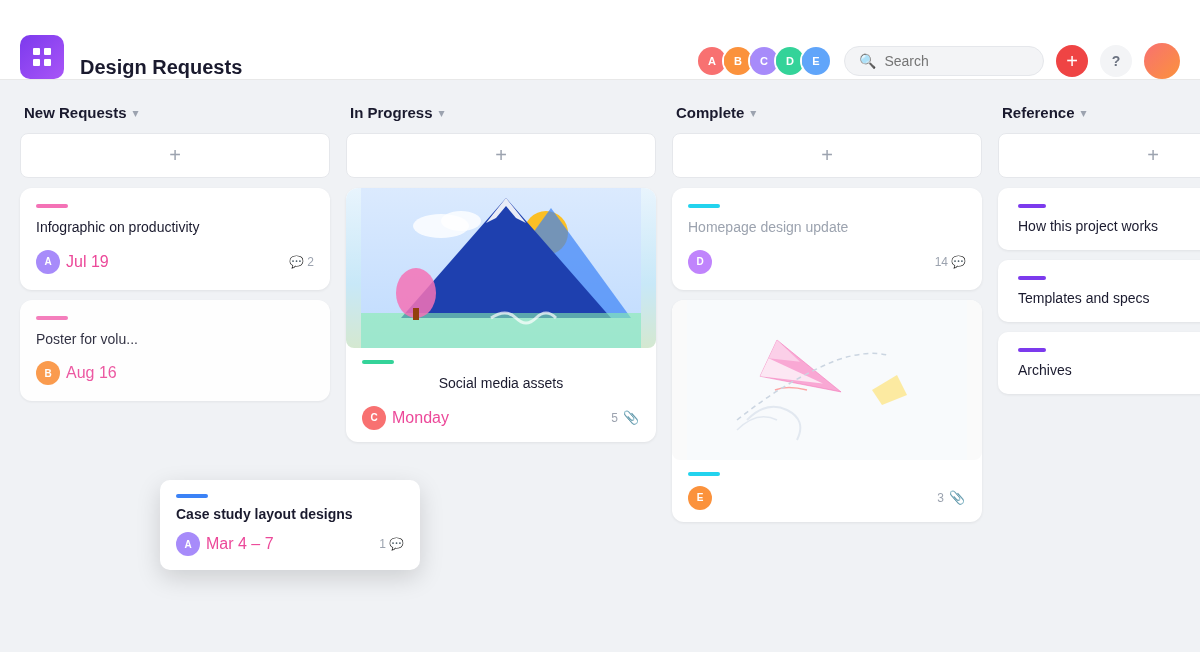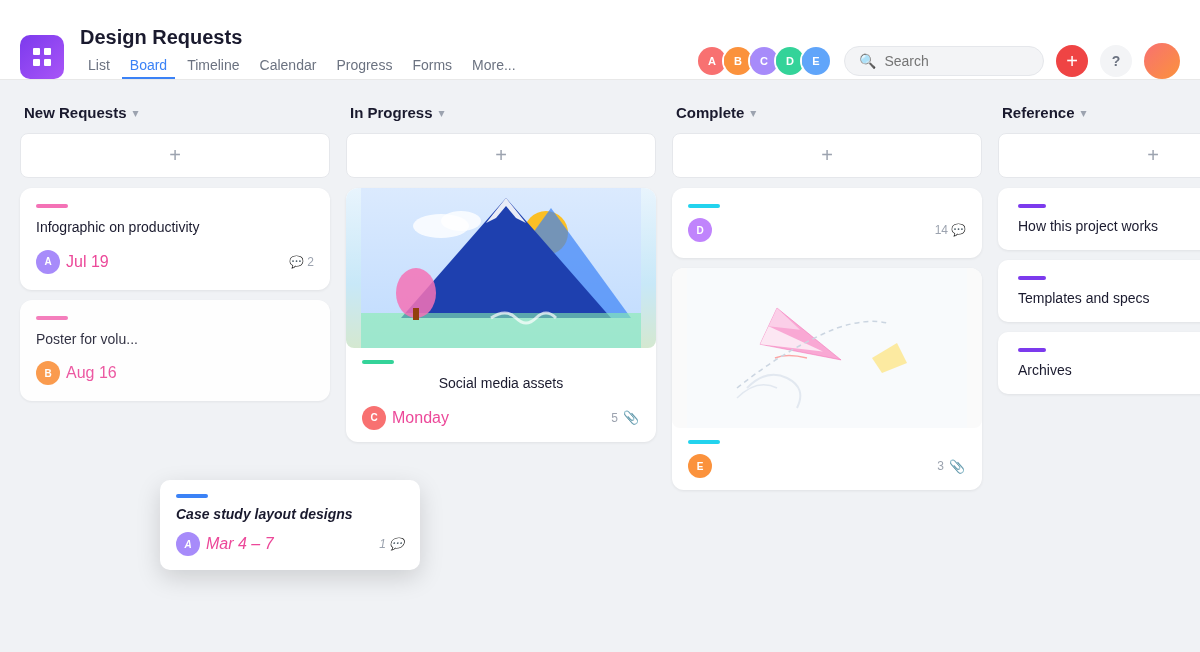--- a/index.html
+++ b/index.html
@@ -52,48 +52,39 @@
     
     .card-dimmed .card-title { color: #9ca3af; }
 
     
     .mountain-scene { width: 100%; height: 160px; background: linear-gradient(180deg, #e8f4fd 0%, #c8e8f8 60%, #d4e8d0 100%); border-radius: 8px; position: relative; overflow: hidden; }
 
     
     .plane-scene { width: 100%; height: 160px; background: #fafafa; border-radius: 8px; position: relative; overflow: hidden; display: flex; align-items: center; justify-content: center; }
 
     
-    .floating-card { position: absolute; background: white; border-radius: 10px; padding: 14px 16px; box-shadow: 0 8px 24px rgba(0,0,0,0.15); width: 260px; left: 160px; top: 400px; z-index: 10; font-style: italic; }
+    .floating-card { position: absolute; background: white; border-radius: 10px; padding: 14px 16px; box-shadow: 0 8px 24px rgba(0,0,0,0.15); width: 260px; left: 160px; top: 400px; z-index: 10; }
     .floating-tag { width: 32px; height: 4px; border-radius: 2px; background: #3b82f6; margin-bottom: 8px; }
     .floating-title { font-size: 14px; font-weight: 600; color: #1a1a2e; margin-bottom: 10px; }
     .floating-footer { display: flex; align-items: center; justify-content: space-between; }
   </style>
 </head>
 <body>
 
 <div class="header">
   <div class="app-icon">
     <svg viewBox="0 0 24 24">
       <rect x="3" y="3" width="7" height="7" rx="1"></rect>
       <rect x="14" y="3" width="7" height="7" rx="1"></rect>
       <rect x="3" y="14" width="7" height="7" rx="1"></rect>
       <rect x="14" y="14" width="7" height="7" rx="1"></rect>
     </svg>
   </div>
   <div class="header-title-area">
     <div class="project-title">Design Requests</div>
-    <div class="nav-tabs">
-      <a class="nav-tab">List</a>
-      <a class="nav-tab active">Board</a>
-      <a class="nav-tab">Timeline</a>
-      <a class="nav-tab">Calendar</a>
-      <a class="nav-tab">Progress</a>
-      <a class="nav-tab">Forms</a>
-      <a class="nav-tab">More...</a>
-    </div>
   </div>
   <div class="header-right">
     <div class="avatars">
       <div class="avatar" style="background:#f87171;">
           <div class="avatar-circle" style="background:#f87171;">A</div>
         </div>
       <div class="avatar" style="background:#fb923c;">
           <div class="avatar-circle" style="background:#fb923c;">B</div>
         </div>
       <div class="avatar" style="background:#a78bfa;">
@@ -212,20 +203,21 @@
 
   <div class="column">
     <div class="column-header">
       <span class="column-title">Complete</span>
       <span class="column-chevron">▾</span>
     </div>
     <button class="add-card-btn">+</button>
 
     <div class="card card-dimmed">
       <div class="card-tag" style="background:#22d3ee;"></div>
+      <div class="card-title">Homepage design update</div>
       <div class="card-footer">
         <div class="card-meta">
           <div class="card-avatar" style="background:#c084fc;">D</div>
         </div>
         <div class="card-comment">
           <span>14</span>
           <span>💬</span>
         </div>
       </div>
     </div>

